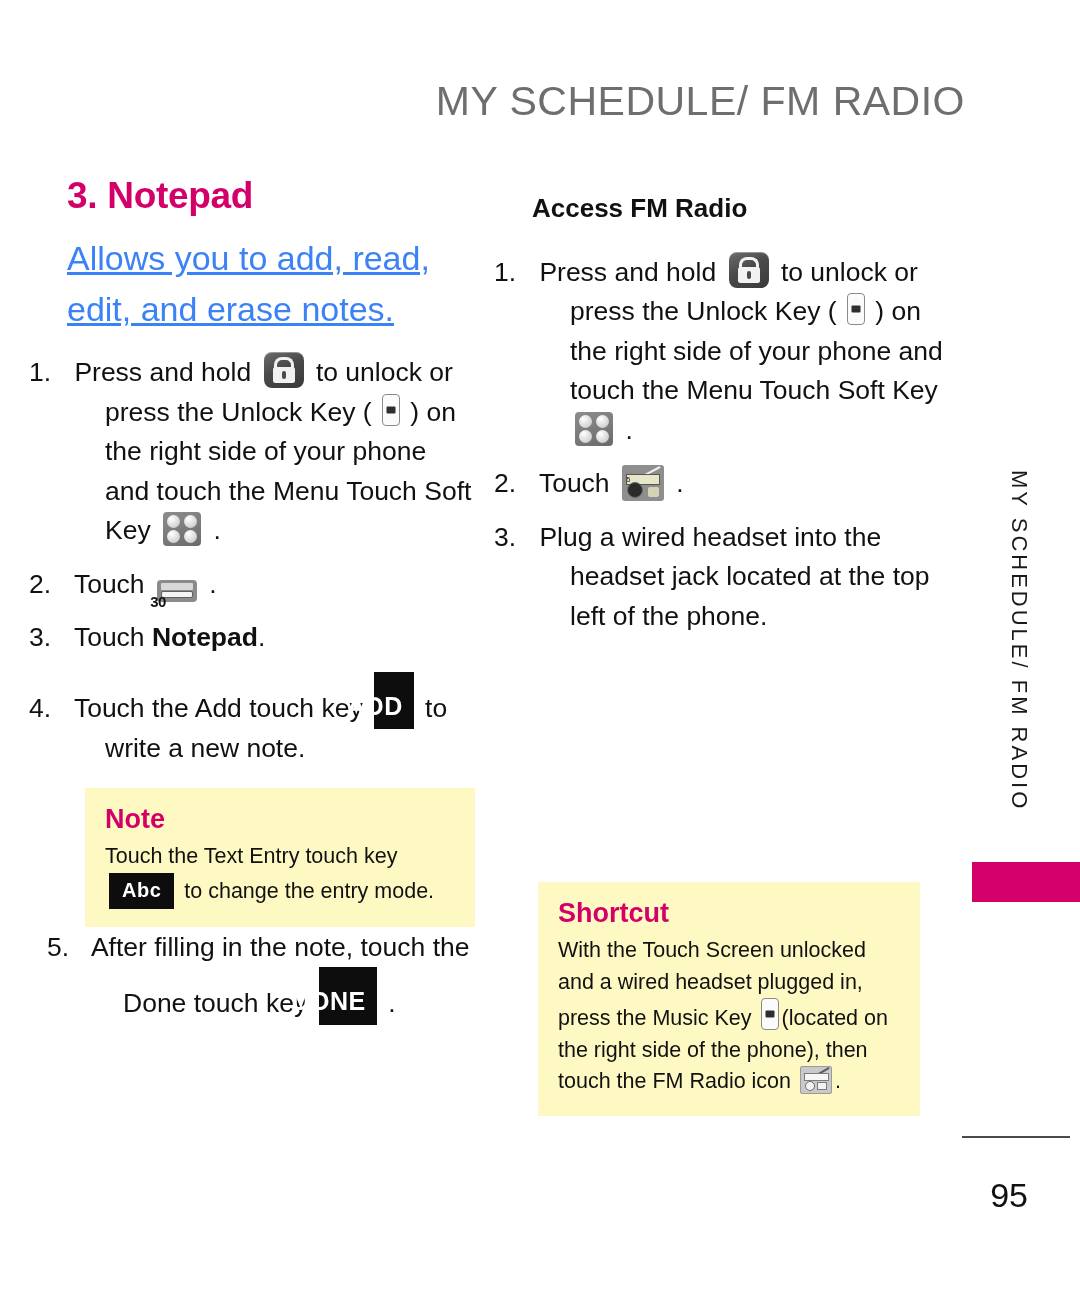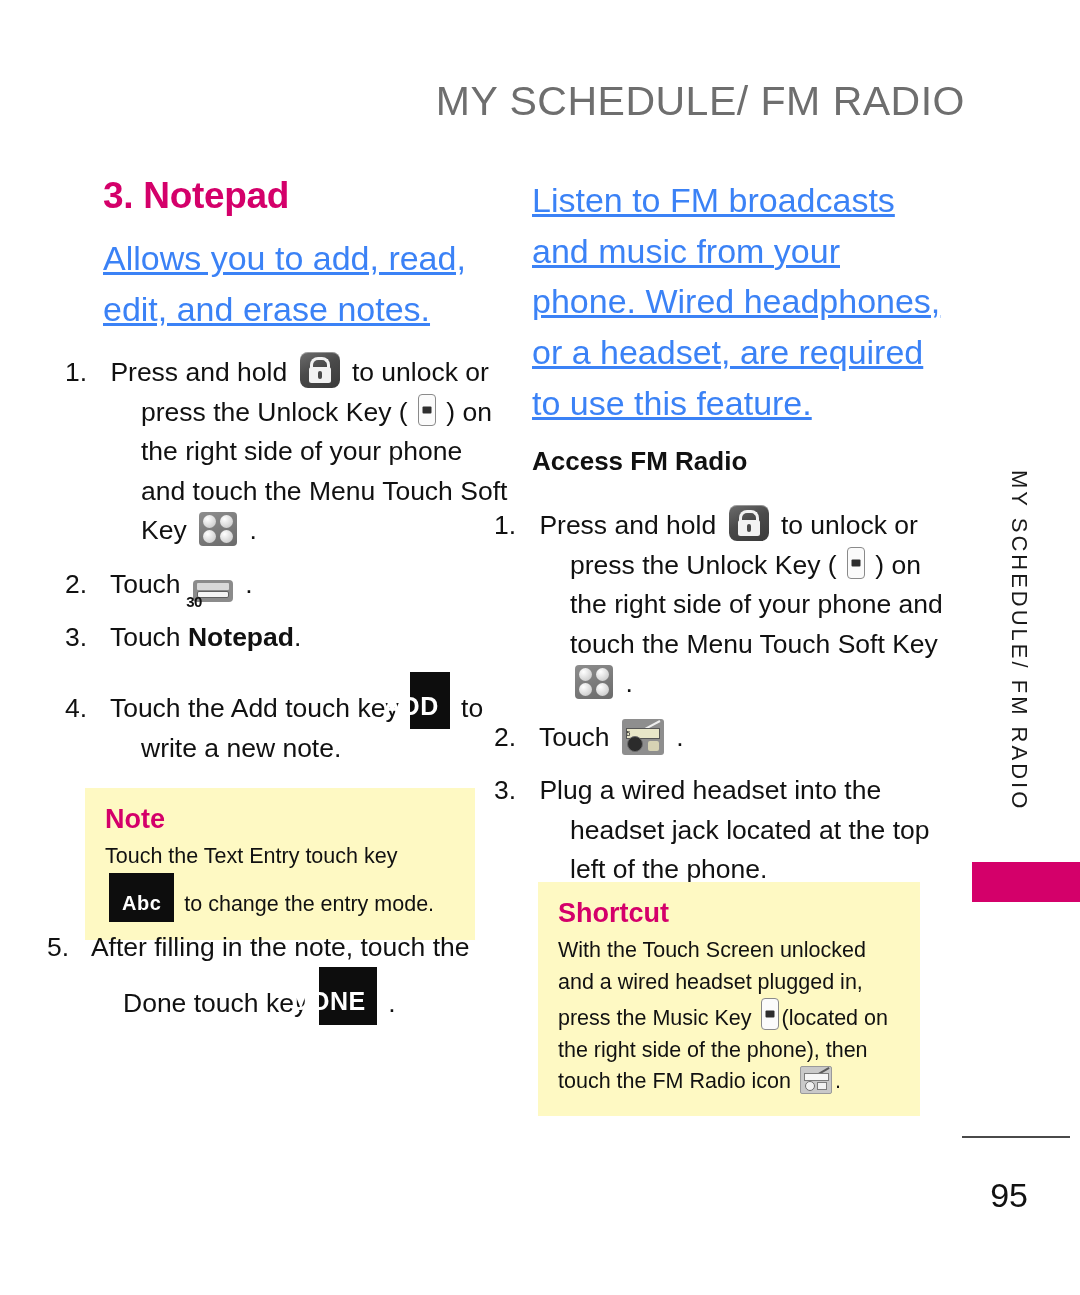--- a/index.html
+++ b/index.html
@@ -17,21 +17,21 @@
   .page-header {
     position:absolute; left:0; right:110px; top:78px;
     text-align:right;
     font-size:41px; font-weight:400; letter-spacing:0.5px;
     color:#6e6e6e;
     padding-right:5px;
   }
 
   
   .col { position:absolute; top:175px; }
-  .col-left  { left:103px;  width:405px; }
+  .col-left  { left:67px;  width:405px; }
   .col-right { left:532px; width:415px; }
 
   .h1-pink {
     color:#D4006A; font-weight:700;
     margin:0 0 16px 0;
   }
   .h1-notepad { font-size:37px; letter-spacing:-0.3px; }
   .h1-fmradio { font-size:39px; letter-spacing:0.2px; }
 
   .body-text {
@@ -164,21 +164,21 @@
   }
 
   
   .key-badge {
     display:inline-block; background:#0d0d0d; color:#ffffff;
     font-weight:700; padding:16px 11px 4px 11px; margin:0 4px;
     vertical-align:2px; letter-spacing:0.5px;
   }
   .key-add  { font-size:25px; }
   .key-done { font-size:25px; }
-  .key-abc  { font-size:20px; padding:16px 13px 4px 13px; vertical-align:1px; }
+  .key-abc  { font-size:20px; padding:3px 13px 4px 13px; vertical-align:1px; }
 
   
   .callout {
     background:#fef9c3; padding:16px 20px 18px 20px;
     margin:6px 0 18px 0;
   }
   .callout .title {
     color:#D4006A; font-weight:700; font-size:27px;
     margin:0 0 6px 0;
   }
@@ -278,21 +278,20 @@
       <span class="num">5.</span>
       <span>After filling in the note, touch the Done touch key</span>
       <span class="key-badge key-done">DONE</span>
       <span>.</span>
     </p>
   </div>
 
   <div class="col col-right">
 
 
-    <p class="body-text">Listen to FM broadcasts and music from your phone. Wired headphones, or a headset, are required to use this feature.</p>
 
     <h3 class="h3-sub">Access FM Radio</h3>
 
     <p class="step">
       <span class="num">1.</span>
       <span>Press and hold</span>
       <span class="ic ic-lock">
         <span class="shackle"></span><span class="bodyx"></span>
       </span>
       <span>to unlock or press the Unlock Key (</span>

